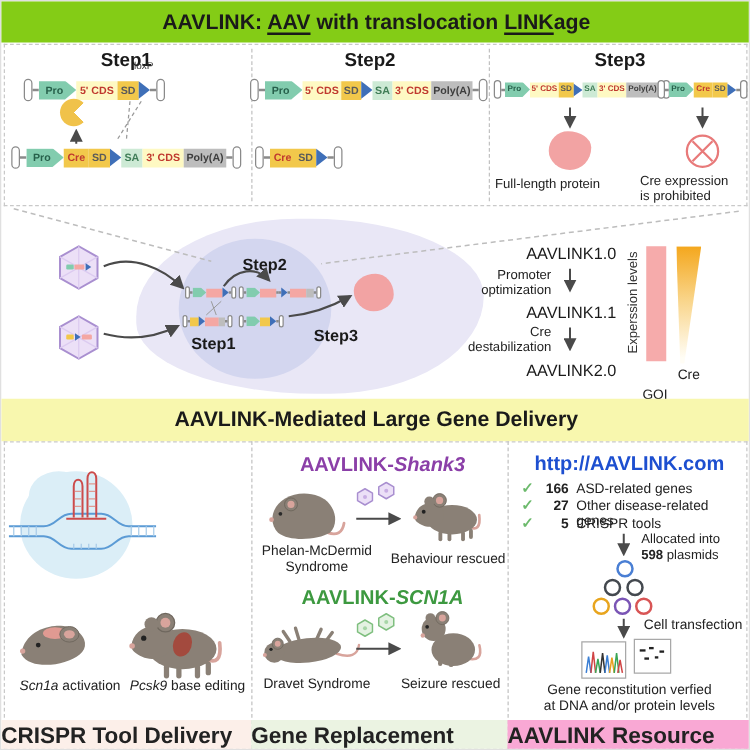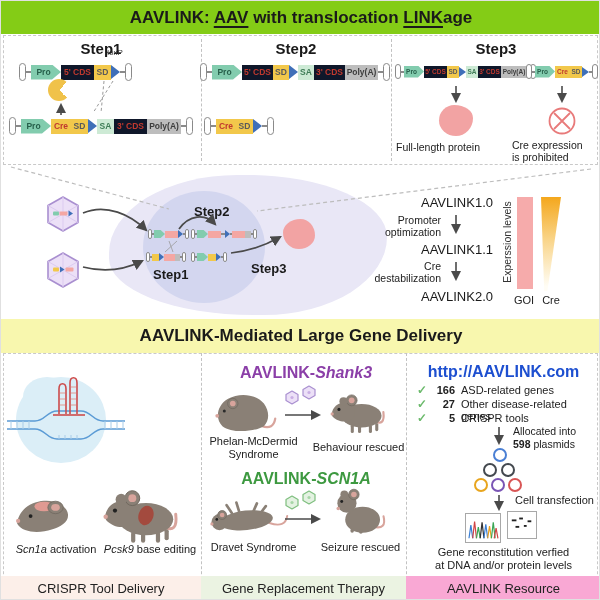--- a/index.html
+++ b/index.html
@@ -9,21 +9,21 @@
 .banner{position:absolute;left:0;width:600px;text-align:center;font-weight:bold;font-size:17px}
 .u{text-decoration:underline;text-underline-offset:3px;text-decoration-thickness:2px}
 .dashbox{position:absolute;border:1px dashed #c9c9c9}
 .vsep{position:absolute;width:0;border-left:1px dashed #c2c2c2}
 .step-title{position:absolute;font-weight:bold;font-size:15px;text-align:center}
 .construct{position:absolute;display:flex;align-items:center;height:18px}
 .c-itr{width:7px;height:18px;border:1.6px solid #8a8a8a;border-radius:3.5px;background:#fff;flex:none}
 .c-lk{width:5px;height:2px;background:#8a8a8a;flex:none}
 .c-pro{height:15px;display:flex;align-items:center;justify-content:center;font-size:8.5px;font-weight:bold;color:#27604b;background:#82ccae;clip-path:polygon(0 0,70% 0,100% 50%,70% 100%,0 100%);padding-right:5px;flex:none}
 .c-box{height:15px;display:flex;align-items:center;justify-content:center;font-size:8.5px;font-weight:bold;flex:none;white-space:nowrap}
-.c-cds{background:#0f172a;color:#c0392f}
+.c-cds{background:#fef9c3;color:#c0392f}
 .c-sd{background:#f2c84b;color:#5a5a5a}
 .c-cre{background:#f2c84b;color:#c0392f}
 .c-sa{background:#cdead5;color:#3f7d57}
 .c-poly{background:#bdbdbd;color:#3d3d3d}
 .c-tri{width:0;height:0;border-top:7px solid transparent;border-bottom:7px solid transparent;border-left:9px solid #3f6fb8;flex:none}
 .sm{height:15px}
 .sm .c-itr{width:6px;height:15px;border-radius:3px;border-width:1.4px}
 .sm .c-lk{width:3px}
 .sm .c-box,.sm .c-pro{height:12px;font-size:6.5px}
 .sm .c-tri{border-top-width:5.5px;border-bottom-width:5.5px;border-left-width:7px}
@@ -38,21 +38,21 @@
 .cap11{position:absolute;font-size:11px;color:#222;text-align:center;line-height:13px}
 .pacman{position:absolute;width:22px;height:22px;border-radius:50%;background:conic-gradient(from 135deg,#f0c24a 0deg 270deg,transparent 270deg 360deg)}
 .blob{position:absolute;background:#f2a3a3;border-radius:45% 55% 50% 50%/50% 42% 58% 50%}
 .cell-label{position:absolute;font-weight:bold;font-size:13px}
 .ver{position:absolute;font-weight:normal;font-size:13px;text-align:right}
 .vertxt{position:absolute;font-size:10.5px;color:#333;text-align:center;transform:rotate(-90deg)}
 .wedge{position:absolute;background:linear-gradient(180deg,#f4a71d 0%,#f9d488 45%,#fffdf5 95%);clip-path:polygon(0 0,100% 0,32% 100%,16% 100%)}
 .goibar{position:absolute;background:#f6abab}
 .tools{position:absolute;font-size:11.5px;color:#2c2c2c;line-height:15px}
 .coltitle{position:absolute;font-weight:bold;font-size:16px;text-align:center}
-.footer{position:absolute;height:25px;line-height:25px;text-align:center;font-weight:normal;font-size:13px;color:#222}
+.footer{position:absolute;height:25px;line-height:25px;text-align:left;font-weight:bold;font-size:18px;color:#222}
 .checkrow{position:absolute;display:flex;align-items:baseline;font-size:11px;color:#222}
 .checkrow .ck{color:#6cba6c;font-weight:bold;width:14px;font-size:12px;flex:none}
 .checkrow .ct{font-weight:bold;width:24px;text-align:right;margin-right:6px;flex:none}
 .plasmid{position:absolute;width:14px;height:14px;border-radius:50%;border:2.4px solid #444;background:#fff}
 .seqbox{position:absolute;border:1px solid #a8a8a8;background:#fff}
 i.gene{font-style:italic}
 </style>
 </head>
 <body>
 
@@ -217,21 +217,21 @@
   <div class="ver" style="left:400px;top:194px;width:92px">AAVLINK1.0</div>
   <div class="caption" style="left:372px;top:213px;width:68px;text-align:right">Promoter</div>
   <div class="caption" style="left:372px;top:225px;width:68px;text-align:right">optimization</div>
   <div class="ver" style="left:400px;top:241px;width:92px">AAVLINK1.1</div>
   <div class="caption" style="left:372px;top:259px;width:68px;text-align:right">Cre</div>
   <div class="caption" style="left:372px;top:271px;width:68px;text-align:right">destabilization</div>
   <div class="ver" style="left:400px;top:288px;width:92px">AAVLINK2.0</div>
   <div class="vertxt" style="left:453px;top:235px;width:105px">Experssion levels</div>
   <div class="goibar" style="left:516px;top:196px;width:16px;height:92px"></div>
   <div class="wedge" style="left:540px;top:196px;width:20px;height:94px"></div>
-  <div class="cap11" style="left:506px;top:293px;width:34px">GOI</div>
+  <div class="cap11" style="left:506px;top:309px;width:34px">GOI</div>
   <div class="cap11" style="left:536px;top:293px;width:28px">Cre</div>
 
   <div class="banner" style="top:318px;height:34px;line-height:34px;background:#f8f7ae">AAVLINK-Mediated Large Gene Delivery</div>
 
   <div class="dashbox" style="left:2px;top:352px;width:595px;height:246px"></div>
   <div class="vsep" style="left:200px;top:352px;height:246px"></div>
   <div class="vsep" style="left:405px;top:352px;height:246px"></div>
 
   <svg class="abs" style="left:6px;top:364px" width="118" height="102" viewBox="0 0 118 102">
     <ellipse cx="54" cy="55" rx="45" ry="43" fill="#dbeef7"></ellipse>

